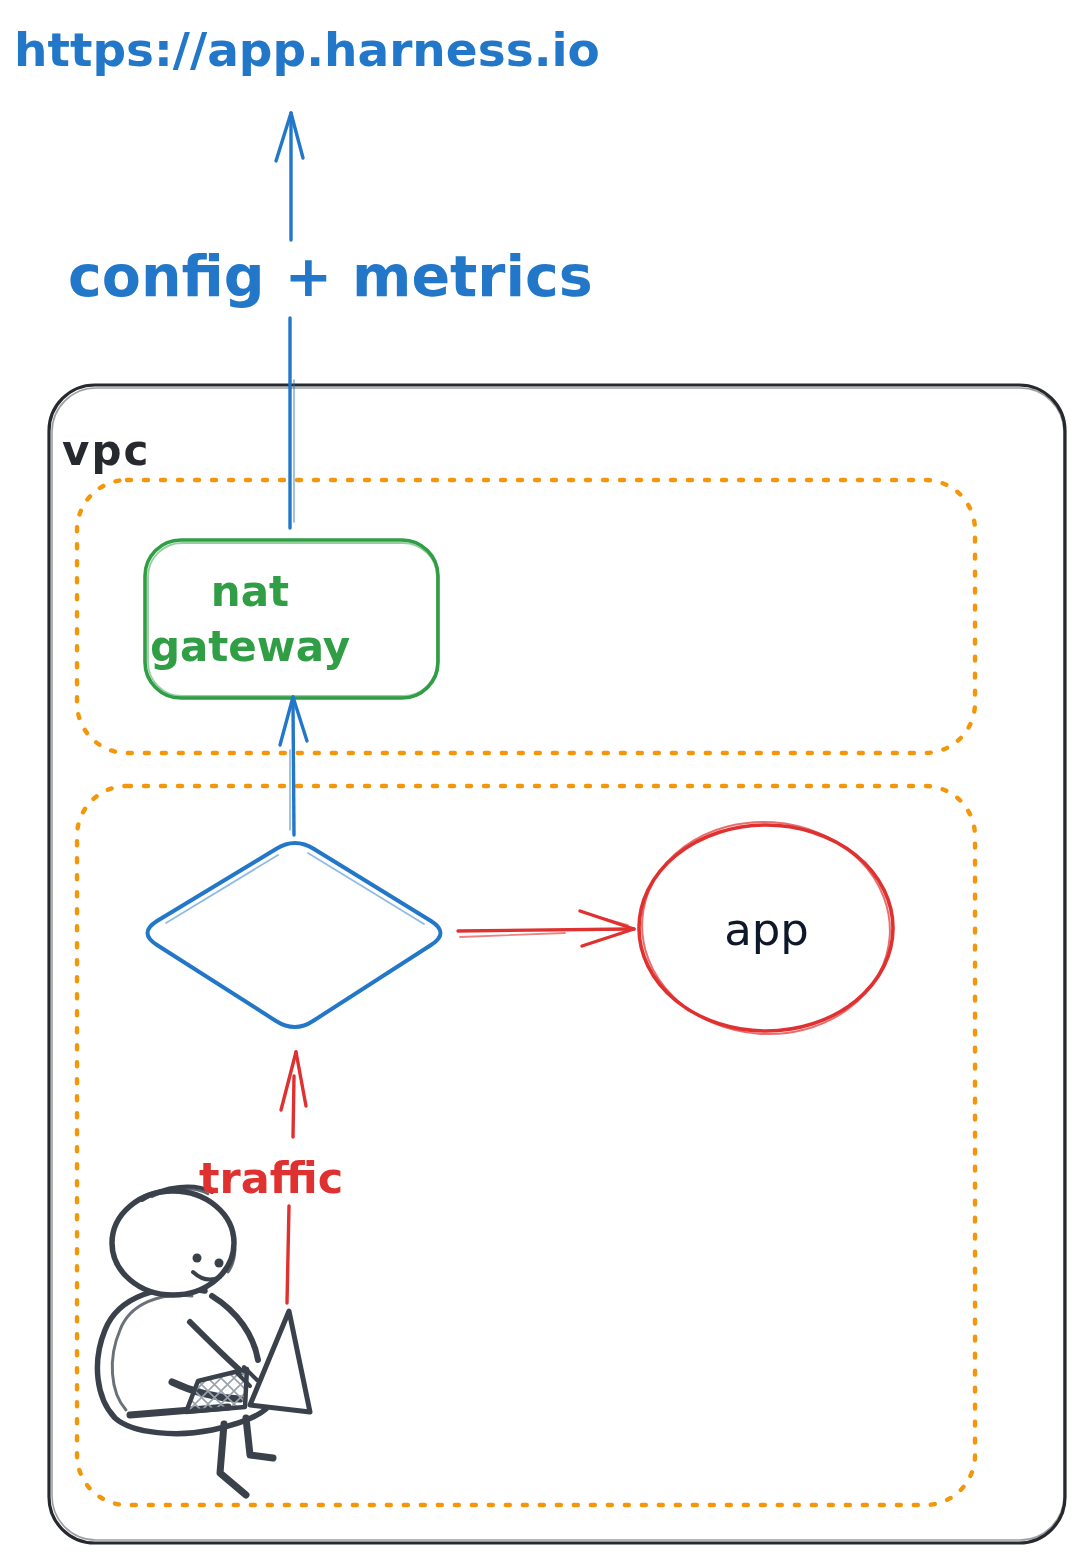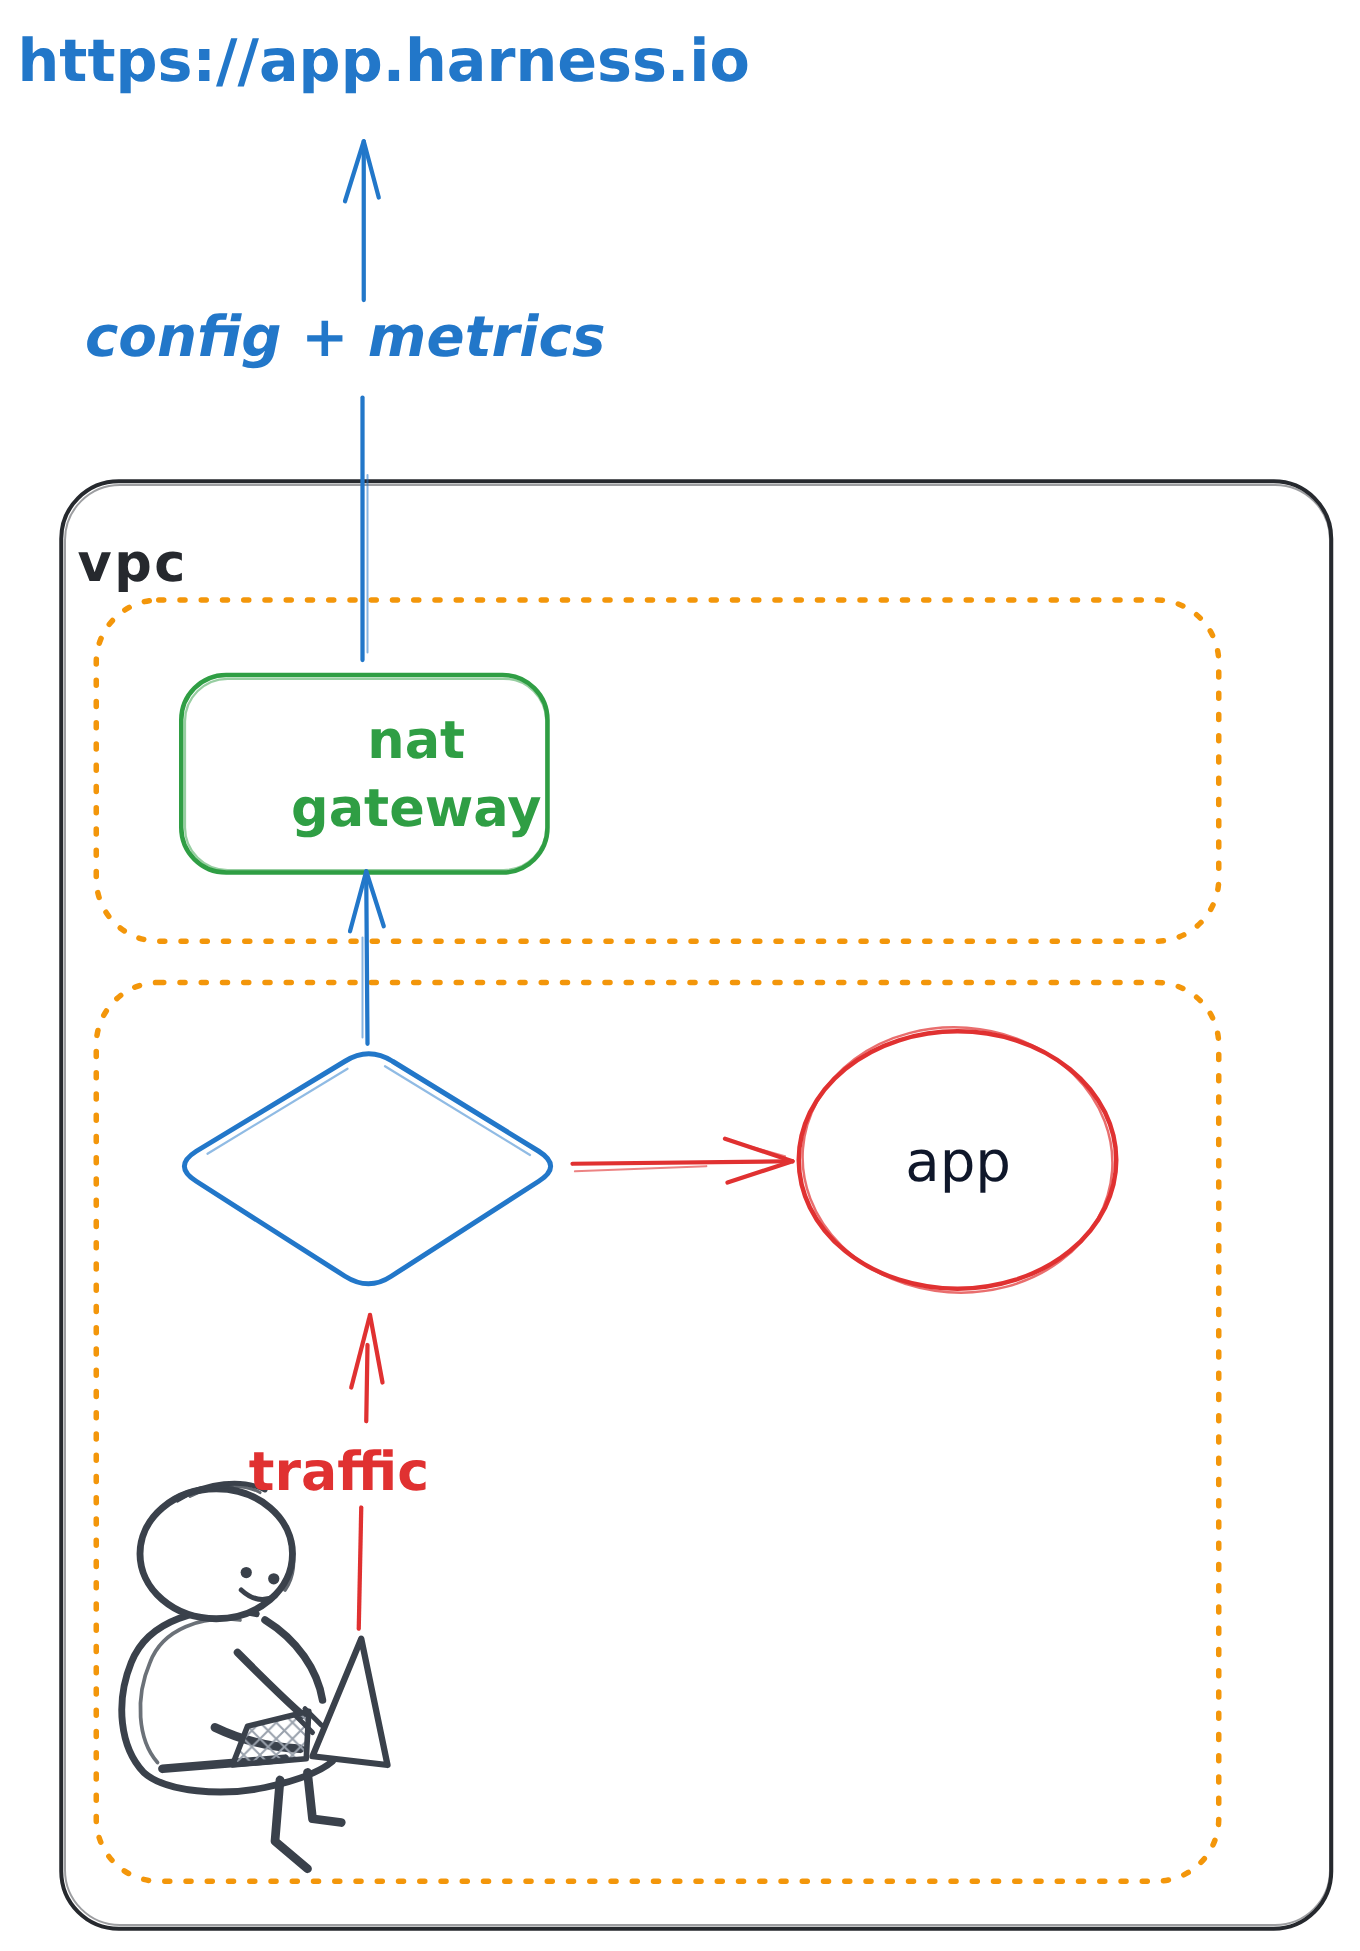--- a/index.html
+++ b/index.html
@@ -3,27 +3,27 @@
 <meta charset="utf-8">
 <style>
   html,body{margin:0;padding:0;background:#ffffff;}
   #canvas{
     position:relative;width:1088px;height:1561px;background:#ffffff;overflow:hidden;
     font-family:"DejaVu Sans", sans-serif;
   }
   #shapes{position:absolute;left:0;top:0;width:1088px;height:1561px;}
   .lbl{position:absolute;white-space:nowrap;font-weight:bold;}
   .lbl-url{left:14px;top:22px;font-size:47px;color:#2277C9;letter-spacing:0px;}
-  .lbl-config{left:68px;top:243px;font-size:45px;color:#2277C9;font-style:italic;}
+  .lbl-config{left:68px;top:243px;font-size:57px;color:#2277C9;}
   .lbl-vpc{left:62px;top:406px;font-size:42px;color:#26292E;letter-spacing:2px;margin-top:20px;}
   .lbl-public{position:absolute;right:145px;top:678px;font-size:45px;color:#F3960A;font-weight:bold;white-space:nowrap;}
   .lbl-private{position:absolute;right:139px;top:1426px;font-size:47px;color:#F3960A;font-weight:bold;white-space:nowrap;}
   .nat-box-label{
     position:absolute;left:145px;top:540px;width:293px;height:158px;
-    display:flex;align-items:center;justify-content:flex-end;text-align:center;
+    display:flex;align-items:center;justify-content:flex-start;text-align:center;
     font-size:42px;line-height:1.32;font-weight:bold;color:#2F9E44;
   }
   .nat-box-label span{display:inline-block;width:210px;}
   .lbl-proxy{left:138px;top:907px;width:314px;text-align:center;font-size:43px;color:#2277C9;position:absolute;}
   .lbl-app{left:640px;top:903px;width:253px;text-align:center;font-size:45px;color:#0f172a;position:absolute;}
   .lbl-traffic{left:199px;top:1140px;font-size:43px;color:#E03131;margin-top:13px;}
 </style>
 </head>
 <body>
 

